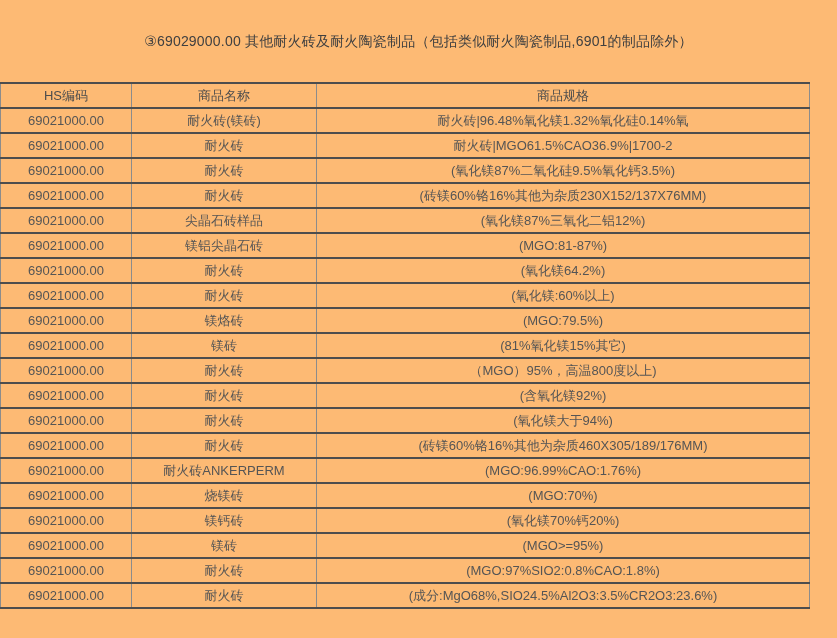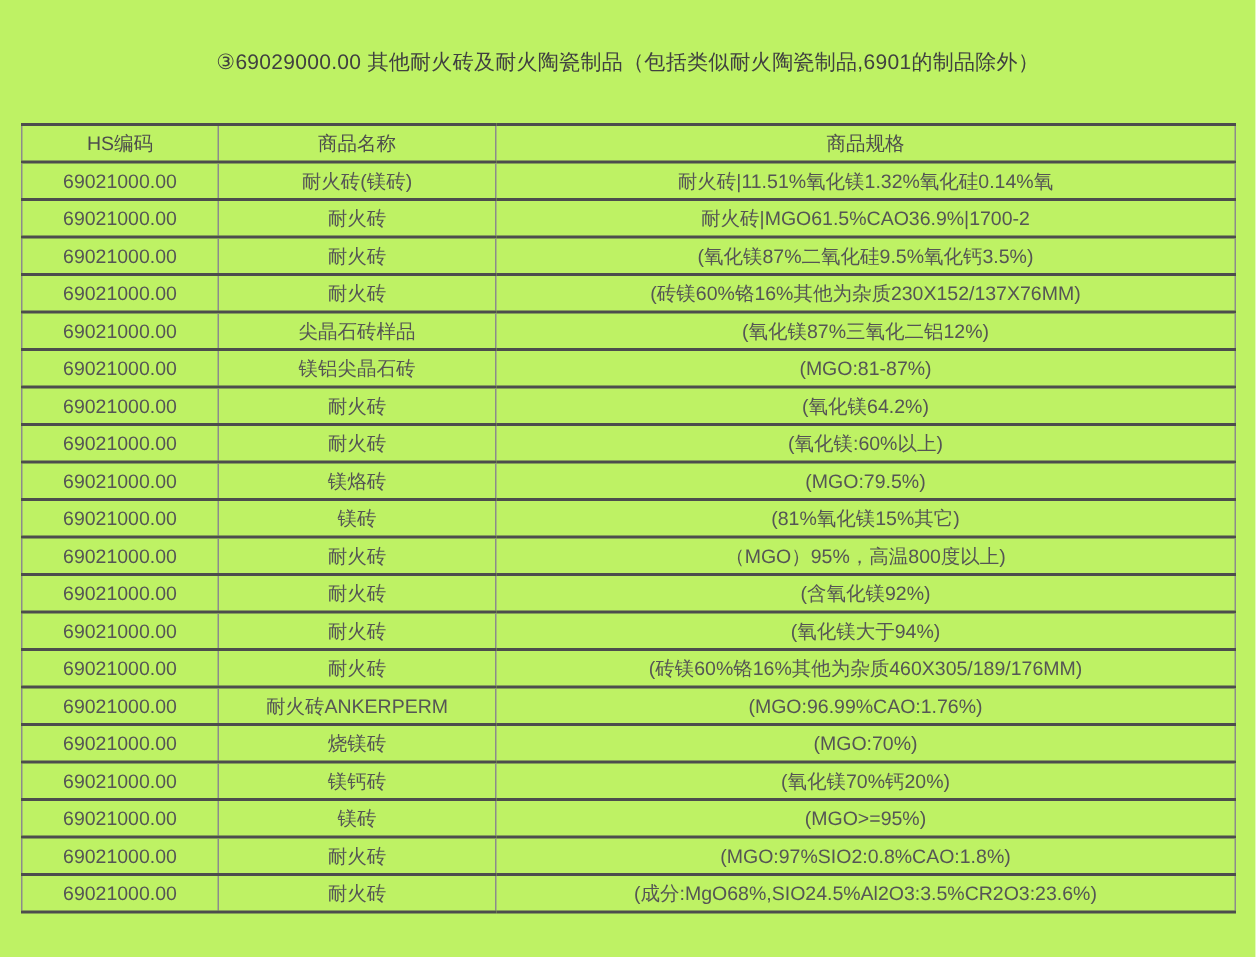--- a/index.html
+++ b/index.html
@@ -5,37 +5,37 @@
   html, body {
     margin: 0;
     padding: 0;
     background: #ffffff;
     font-family: "Liberation Sans", "DejaVu Sans", sans-serif;
   }
   .page {
     position: relative;
     width: 837px;
     height: 638px;
-    background: #bef264;
+    background: #fdba74;
     overflow: hidden;
   }
   .title {
     position: absolute;
     top: 33px;
     left: 0;
     width: 100%;
     text-align: center;
     font-size: 14px;
     color: #404040;
     letter-spacing: 0.2px;
   }
   table.hs-table {
     position: absolute;
     top: 82px;
-    left: 14px;
+    left: 0;
     width: 809px;
     border-collapse: collapse;
     table-layout: fixed;
   }
   table.hs-table col.c1 { width: 131px; }
   table.hs-table col.c2 { width: 185px; }
   table.hs-table col.c3 { width: 493px; }
   table.hs-table th,
   table.hs-table td {
     border-left: 1px solid #8c8c8c;
@@ -73,21 +73,21 @@
       <tr>
         <th>HS编码</th>
         <th>商品名称</th>
         <th>商品规格</th>
       </tr>
     </thead>
     <tbody id="table-body">
   <tr>
     <td>69021000.00</td>
     <td>耐火砖(镁砖)</td>
-    <td>耐火砖|11.51%氧化镁1.32%氧化硅0.14%氧</td>
+    <td>耐火砖|96.48%氧化镁1.32%氧化硅0.14%氧</td>
   </tr>
 
   <tr>
     <td>69021000.00</td>
     <td>耐火砖</td>
     <td>耐火砖|MGO61.5%CAO36.9%|1700-2</td>
   </tr>
 
   <tr>
     <td>69021000.00</td>

